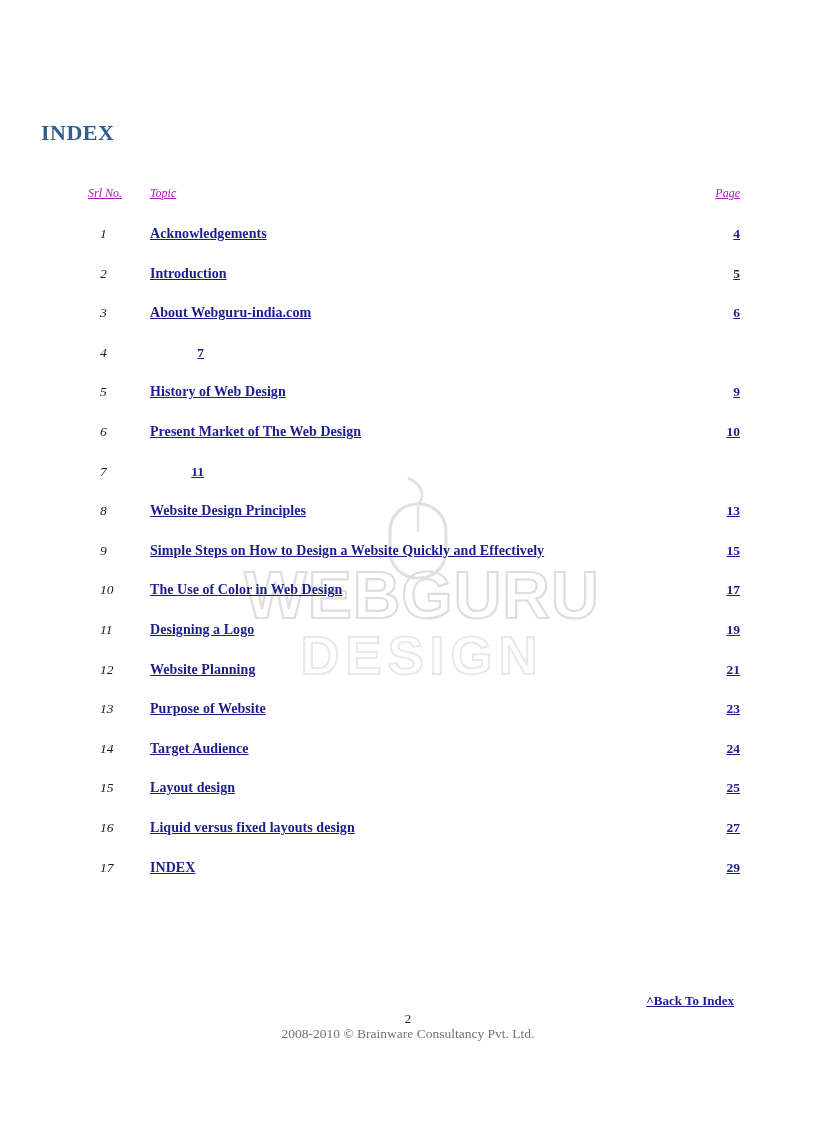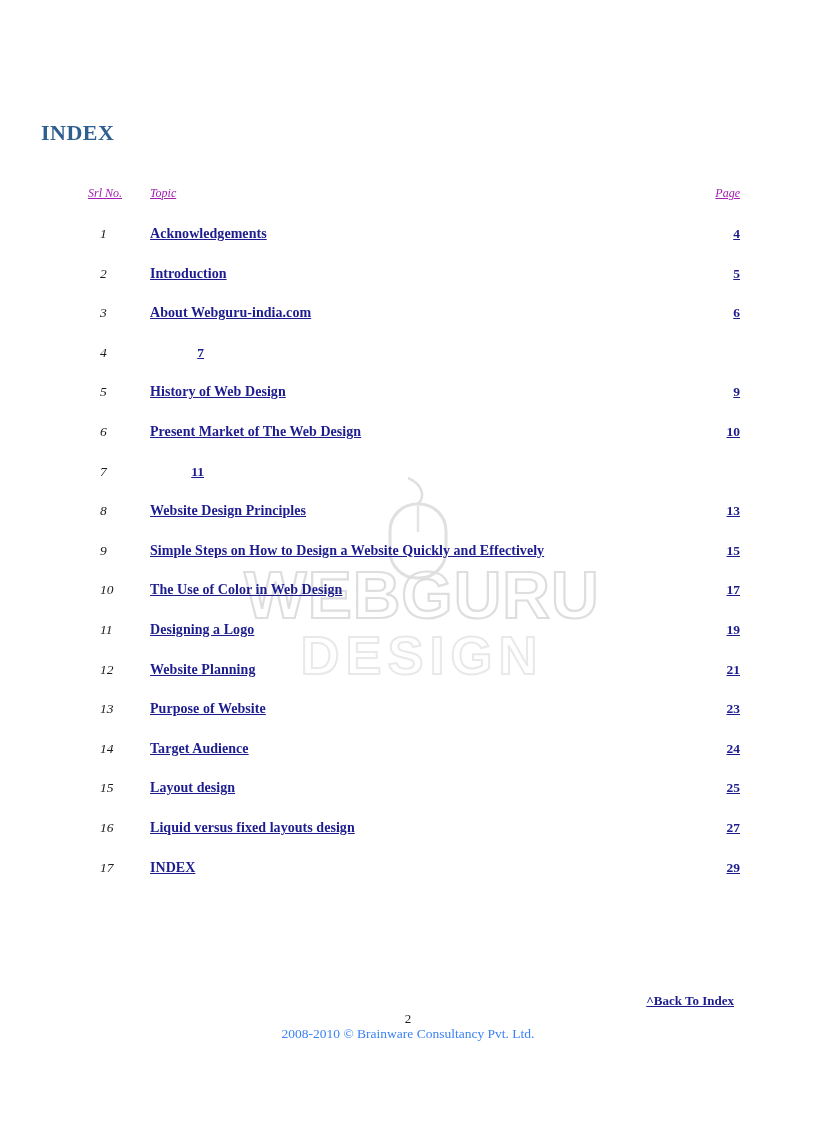--- a/index.html
+++ b/index.html
@@ -137,21 +137,21 @@
     font-size: 13px;
     color: #1a1a1a;
   }
   #copyright {
     position: absolute;
     top: 1026px;
     left: 0;
     width: 816px;
     text-align: center;
     font-size: 13.5px;
-    color: #3b82f6;
+    color: #737373;
   }
 </style>
 </head>
 <body>
 
 <div id="watermark">
   <svg viewBox="0 0 420 215" xmlns="http://www.w3.org/2000/svg" aria-hidden="true">
     <g fill="none" stroke="#dedede" stroke-width="3">
 
       <path d="M196 8 C 210 14, 214 26, 206 34" stroke="#e0e0e0" stroke-width="2.5"></path>

